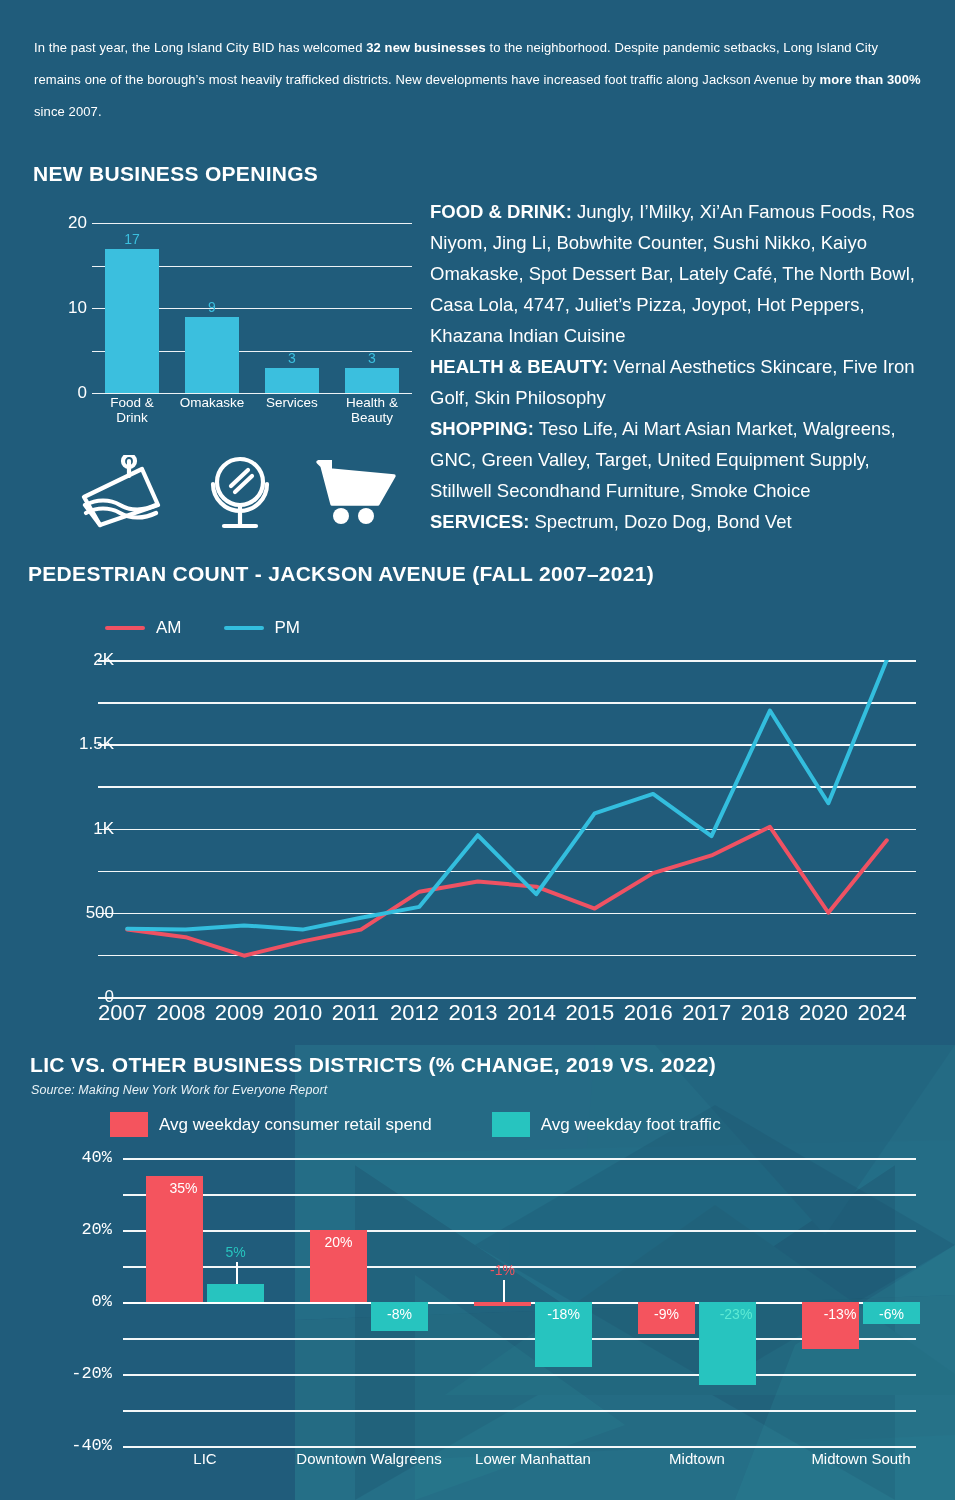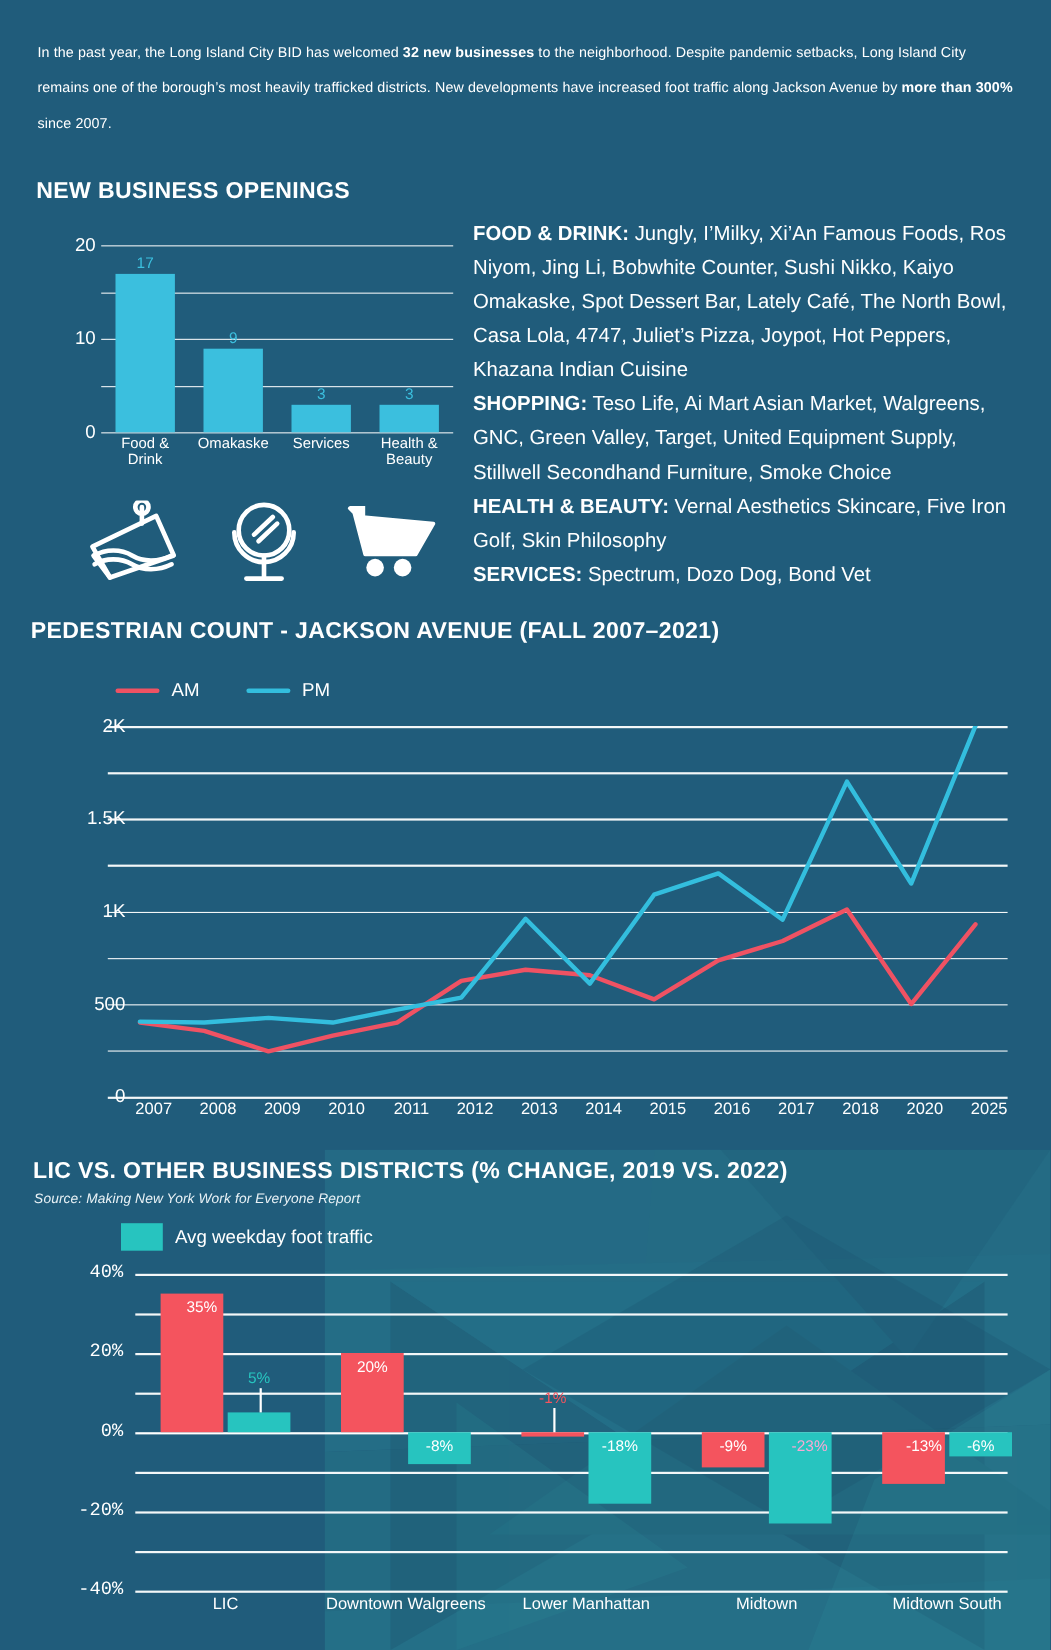--- a/index.html
+++ b/index.html
@@ -62,21 +62,21 @@
   .lg-txt { font-size: 17px; color: #ffffff; }
 
   .linechart { position: absolute; left: 60px; top: 648px; width: 880px; height: 390px; }
   .lc-plot { position: absolute; left: 38px; top: 12px; width: 818px; height: 337px; }
   .lc-grid { position: absolute; left: 0; right: 0; height: 1.6px; background: #ffffff; opacity: .95; }
   .lc-ylab {
     position: absolute; right: 826px; width: 56px; text-align: right;
     font-size: 17px; color: #ffffff; transform: translateY(-10px);
   }
   .lc-xaxis { position: absolute; left: 38px; top: 352px; width: 818px; display: flex; }
-  .lc-xlab { flex: 1; text-align: right; font-size: 15px; color: #ffffff; }
+  .lc-xlab { flex: 1; text-align: left; font-size: 22px; color: #ffffff; }
 
   
   #sec3-title { position: absolute; left: 30px; top: 1053px; }
   #sec3-source { position: absolute; left: 31px; top: 1083px; }
   .legend3 { position: absolute; left: 110px; top: 1112px; display: flex; gap: 60px; align-items: center; }
   .lg-sw { width: 38px; height: 25px; }
 
   .bg-art { position: absolute; left: 295px; top: 1045px; width: 660px; height: 455px; overflow: hidden; }
 
   .barchart3 { position: absolute; left: 60px; top: 1150px; width: 880px; height: 330px; }
@@ -182,24 +182,24 @@
         <circle cx="58" cy="60" r="8" fill="#fff"></circle>
       </svg>
     </span>
   </div>
 
   <div class="bizlist">
     <p>
       <span class="cat">FOOD &amp; DRINK:</span><span> Jungly, I’Milky, Xi’An Famous Foods, Ros Niyom, Jing Li, Bobwhite Counter, Sushi Nikko, Kaiyo Omakaske, Spot Dessert Bar, Lately Café, The North Bowl, Casa Lola, 4747, Juliet’s Pizza, Joypot, Hot Peppers, Khazana Indian Cuisine</span>
     </p>
     <p>
-      <span class="cat">SHOPPING:</span><span> Teso Life, Ai Mart Asian Market, Walgreens, GNC, Green Valley, Target, United Equipment Supply, Stillwell Secondhand Furniture, Smoke Choice</span>
+      <span class="cat">HEALTH &amp; BEAUTY:</span><span> Vernal Aesthetics Skincare, Five Iron Golf, Skin Philosophy</span>
     </p>
     <p>
-      <span class="cat">HEALTH &amp; BEAUTY:</span><span> Vernal Aesthetics Skincare, Five Iron Golf, Skin Philosophy</span>
+      <span class="cat">SHOPPING:</span><span> Teso Life, Ai Mart Asian Market, Walgreens, GNC, Green Valley, Target, United Equipment Supply, Stillwell Secondhand Furniture, Smoke Choice</span>
     </p>
     <p>
       <span class="cat">SERVICES:</span><span> Spectrum, Dozo Dog, Bond Vet</span>
     </p>
   </div>
 
   <h2 class="sec-title" id="sec2-title">PEDESTRIAN COUNT - JACKSON AVENUE (FALL 2007–2021)</h2>
 
   <div class="legend2" id="legend2">
       <div class="lg-item">
@@ -242,21 +242,21 @@
         <div class="lc-xlab">2010</div>
         <div class="lc-xlab">2011</div>
         <div class="lc-xlab">2012</div>
         <div class="lc-xlab">2013</div>
         <div class="lc-xlab">2014</div>
         <div class="lc-xlab">2015</div>
         <div class="lc-xlab">2016</div>
         <div class="lc-xlab">2017</div>
         <div class="lc-xlab">2018</div>
         <div class="lc-xlab">2020</div>
-        <div class="lc-xlab">2025</div>
+        <div class="lc-xlab">2024</div>
       </div>
   </div>
 
   <div class="bg-art">
     <svg width="660" height="455" viewBox="0 0 660 455">
       <g opacity="0.42">
         <polygon points="0,0 360,0 300,120 0,110" fill="#2c7f94"></polygon>
         <polygon points="300,0 660,0 660,120 290,125" fill="#2b8092"></polygon>
         <polygon points="0,110 660,95 660,250 0,275" fill="#2b8596"></polygon>
         <polygon points="0,275 660,250 660,400 0,430" fill="#2a8190"></polygon>
@@ -274,20 +274,24 @@
         <polygon points="120,230 330,380 120,455" fill="#2b8a98"></polygon>
         <polygon points="500,300 660,200 660,455 440,455" fill="#2d8d9b"></polygon>
       </g>
     </svg>
   </div>
 
   <h2 class="sec-title" id="sec3-title">LIC VS. OTHER BUSINESS DISTRICTS (% CHANGE, 2019 VS. 2022)</h2>
   <div class="sec-source" id="sec3-source">Source: Making New York Work for Everyone Report</div>
   <div class="legend3" id="legend3">
       <div class="lg-item">
+        <span class="lg-sw" style="background: rgb(244, 84, 94);"></span>
+        <span class="lg-txt">Avg weekday consumer retail spend</span>
+      </div>
+      <div class="lg-item">
         <span class="lg-sw" style="background: rgb(39, 196, 191);"></span>
         <span class="lg-txt">Avg weekday foot traffic</span>
       </div>
     </div>
 
   <div class="barchart3">
     <div id="b3-grids">
         <div class="b3-grid" style="top: 296px; left: 63px; right: 24px;"></div>
         <div class="b3-grid" style="top: 260px; left: 63px; right: 24px;"></div>
         <div class="b3-grid" style="top: 224px; left: 63px; right: 24px;"></div>
@@ -316,21 +320,21 @@
         <div class="b3-bar" style="left: 311px; top: 152px; width: 57px; height: 28.8px; background: rgb(39, 196, 191);"></div>
         <div class="b3-lbl" style="width: 57px; left: 311px; text-align: center; top: 156px; color: rgb(255, 255, 255);">-8%</div>
         <div class="b3-bar" style="left: 414px; top: 152px; width: 57px; height: 3.6px; background: rgb(244, 84, 94);"></div>
         <div class="b3-stem" style="left: 442.5px; top: 130px; height: 22px;"></div>
         <div class="b3-lbl" style="width: 57px; left: 414px; text-align: center; top: 112px; color: rgb(244, 84, 94);">-1%</div>
         <div class="b3-bar" style="left: 475px; top: 152px; width: 57px; height: 64.8px; background: rgb(39, 196, 191);"></div>
         <div class="b3-lbl" style="width: 57px; left: 475px; text-align: center; top: 156px; color: rgb(255, 255, 255);">-18%</div>
         <div class="b3-bar" style="left: 578px; top: 152px; width: 57px; height: 32.4px; background: rgb(244, 84, 94);"></div>
         <div class="b3-lbl" style="width: 57px; left: 578px; text-align: center; top: 156px; color: rgb(255, 255, 255);">-9%</div>
         <div class="b3-bar" style="left: 639px; top: 152px; width: 57px; height: 82.8px; background: rgb(39, 196, 191);"></div>
-        <div class="b3-lbl" style="width: 74px; left: 639px; text-align: center; top: 156px; color: #f9a8d4;">-23%</div>
+        <div class="b3-lbl" style="width: 74px; left: 639px; text-align: center; top: 156px; color: #5eead4;">-23%</div>
         <div class="b3-bar" style="left: 742px; top: 152px; width: 57px; height: 46.8px; background: rgb(244, 84, 94);"></div>
         <div class="b3-lbl" style="width: 76px; left: 742px; text-align: center; top: 156px; color: rgb(255, 255, 255);">-13%</div>
         <div class="b3-bar" style="left: 803px; top: 152px; width: 57px; height: 21.6px; background: rgb(39, 196, 191);"></div>
         <div class="b3-lbl" style="width: 57px; left: 803px; text-align: center; top: 156px; color: rgb(255, 255, 255);">-6%</div>
       </div>
     <div class="b3-xaxis" id="b3-xaxis">
         <div class="b3-xlab">LIC</div>
         <div class="b3-xlab">Downtown Walgreens</div>
         <div class="b3-xlab">Lower Manhattan</div>
         <div class="b3-xlab">Midtown</div>

